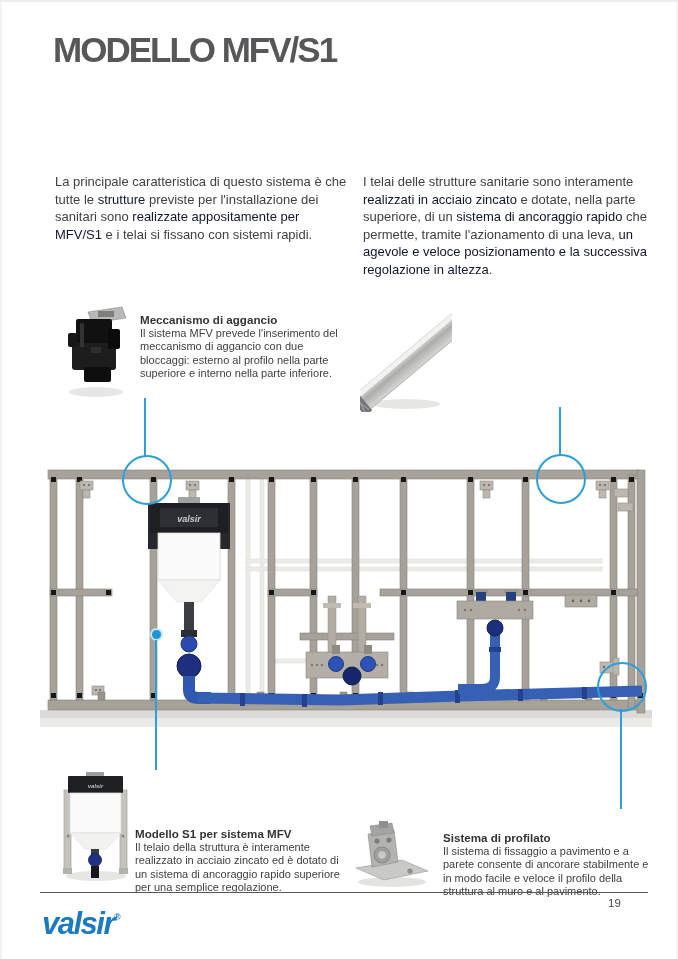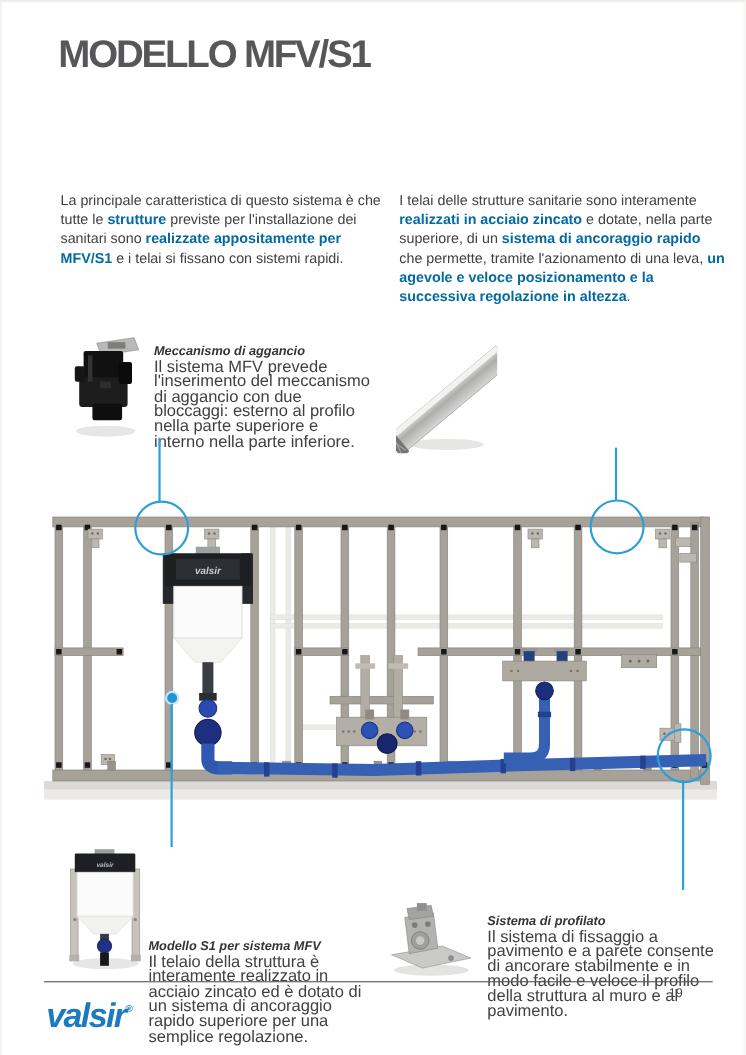--- a/index.html
+++ b/index.html
@@ -11,30 +11,30 @@
   .page-edge{left:0;top:0;width:678px;height:959px;box-shadow:inset 0 2px 0 #ededeb, inset 2px 0 0 #f4f4f2, inset -2px 0 0 #f4f4f2;pointer-events:none;}
 
   
   .title{
     left:53px;top:30px;margin:0;font-size:35px;font-weight:bold;
     letter-spacing:-2px;color:#57575a;white-space:nowrap;
   }
 
   
   .intro{font-size:13px;line-height:17.5px;color:#404043;}
-  .intro .b{font-weight:bold;color:#0369a1;text-align:right;}
+  .intro .b{font-weight:normal;color:#0f172a;text-align:right;}
   .intro-left{left:55px;top:160px;width:292px;}
   .intro-right{left:363px;top:160px;width:298px;}
 
   
-  .callout-title{font-weight:bold;font-size:11.6px;line-height:13.6px;color:#343437;margin:0;font-style:italic;}
-  .callout-body{font-size:15px;line-height:13.6px;color:#404043;margin:0;}
+  .callout-title{font-weight:bold;font-size:11.6px;line-height:13.6px;color:#343437;margin:0;}
+  .callout-body{font-size:11px;line-height:13.6px;color:#404043;margin:0;}
   .c1-text{left:140px;top:313px;width:198px;}
   .c2-text{left:456px;top:313px;width:208px;}
-  .c3-text{left:135px;top:827px;width:206px;margin-top:27px;}
+  .c3-text{left:135px;top:827px;width:206px;}
   .c4-text{left:443px;top:831px;width:212px;}
   .c1-photo{left:58px;top:303px;}
   .c2-photo{left:360px;top:310px;}
   .c3-photo{left:56px;top:768px;}
   .c4-photo{left:346px;top:816px;}
 
   
   .vline{position:absolute;width:2px;background:#2d9fd8;}
   .ccirc{position:absolute;width:46px;height:46px;border:2px solid #2d9fd8;border-radius:50%;background:transparent;}
   .cdot{position:absolute;width:9px;height:9px;border-radius:50%;background:#1f96d3;border:2px solid #c2e4f6;}

